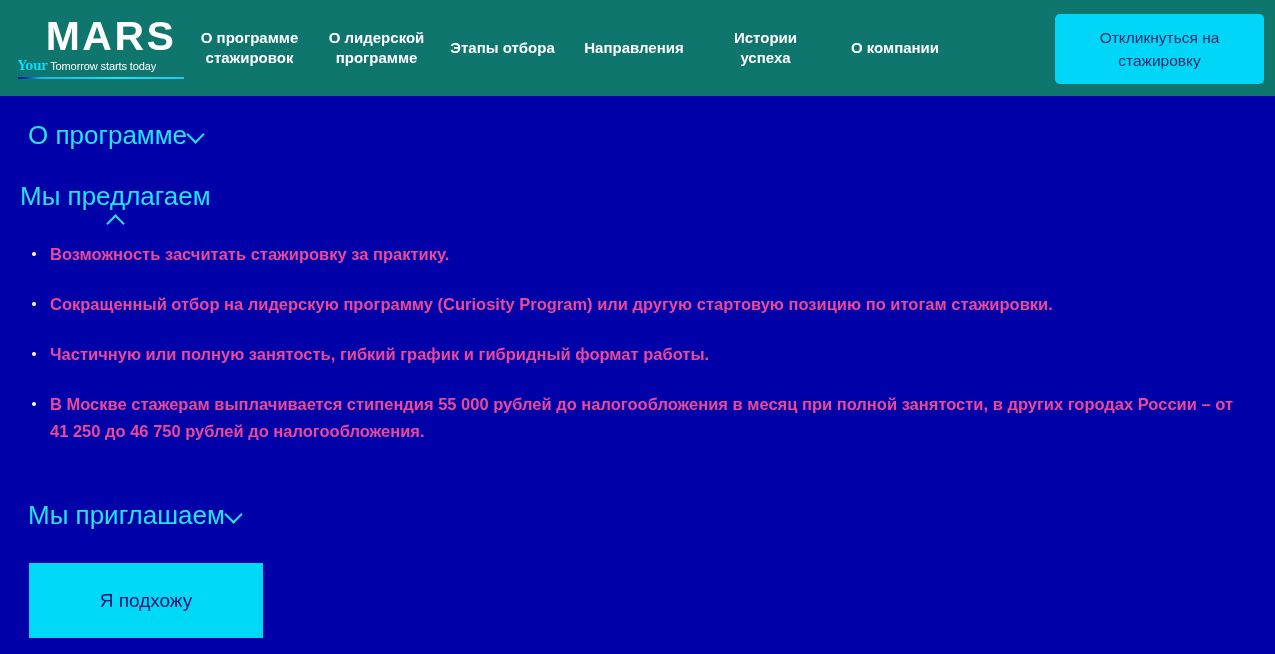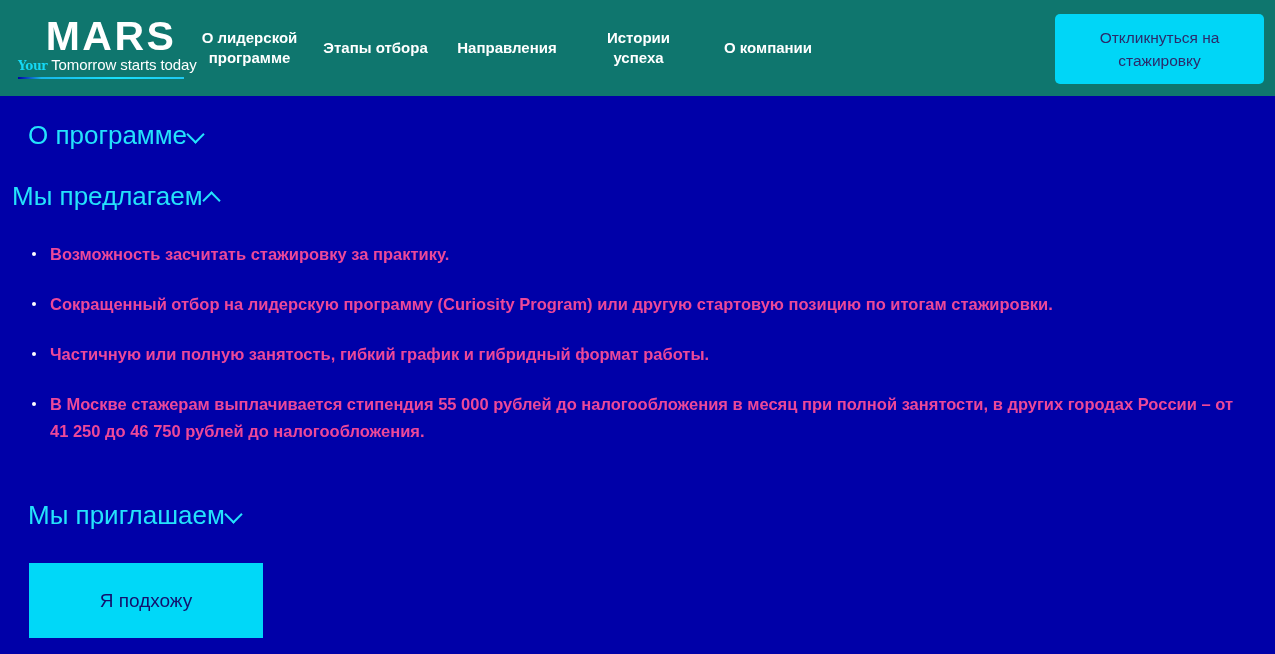--- a/index.html
+++ b/index.html
@@ -67,21 +67,21 @@
   .logo-your {
     font-family: "DejaVu Serif", serif;
     font-weight: 700;
     font-size: 12px;
     color: #15d8f5;
     letter-spacing: -0.3px;
   }
 
   .logo-rest {
     font-family: "Liberation Sans", sans-serif;
-    font-size: 15px;
+    font-size: 11px;
     font-weight: 400;
     color: #ffffff;
     letter-spacing: -0.1px;
     margin-top: 20px;
   }
 
   .logo-underline {
     display: block;
     margin-top: 3px;
     width: 166px;
@@ -175,21 +175,21 @@
     left: 2px;
     width: 11px;
     height: 11px;
     border-right: 2.2px solid #24e2fb;
     border-bottom: 2.2px solid #24e2fb;
   }
   .chev-down::before { top: 1px;  transform: rotate(45deg); }
   .chev-up::before   { top: 6px;  transform: rotate(-135deg); }
 
   #acc-0 { position: absolute; left: 28px; top: 120px; }
-  #acc-1 { position: absolute; left: 12px; top: 181px; }
+  #acc-1 { position: absolute; left: 20px; top: 181px; flex-direction: column; }
   #acc-2 { position: absolute; left: 28px; top: 500px; }
 
   .bullets {
     position: absolute;
     left: 28px;
     top: 241px;
     width: 1225px;
     list-style: none;
   }
 
@@ -244,20 +244,21 @@
 
     <a href="#" class="logo">
       <span class="logo-wordmark">MARS</span>
       <span class="logo-tagline">
         <span class="logo-your">Your</span><span class="logo-rest"> Tomorrow starts today</span>
       </span>
       <span class="logo-underline"></span>
     </a>
 
     <nav class="nav">
+      <a href="#" class="nav-item nav-item-w1">О программе стажировок</a>
       <a href="#" class="nav-item nav-item-w2">О лидерской программе</a>
       <a href="#" class="nav-item nav-item-w3">Этапы отбора</a>
       <a href="#" class="nav-item nav-item-w4">Направления</a>
       <a href="#" class="nav-item nav-item-w5">Истории успеха</a>
       <a href="#" class="nav-item nav-item-w6">О компании</a>
     </nav>
 
     <button class="cta-button">Откликнуться на стажировку</button>
   </header>
 

